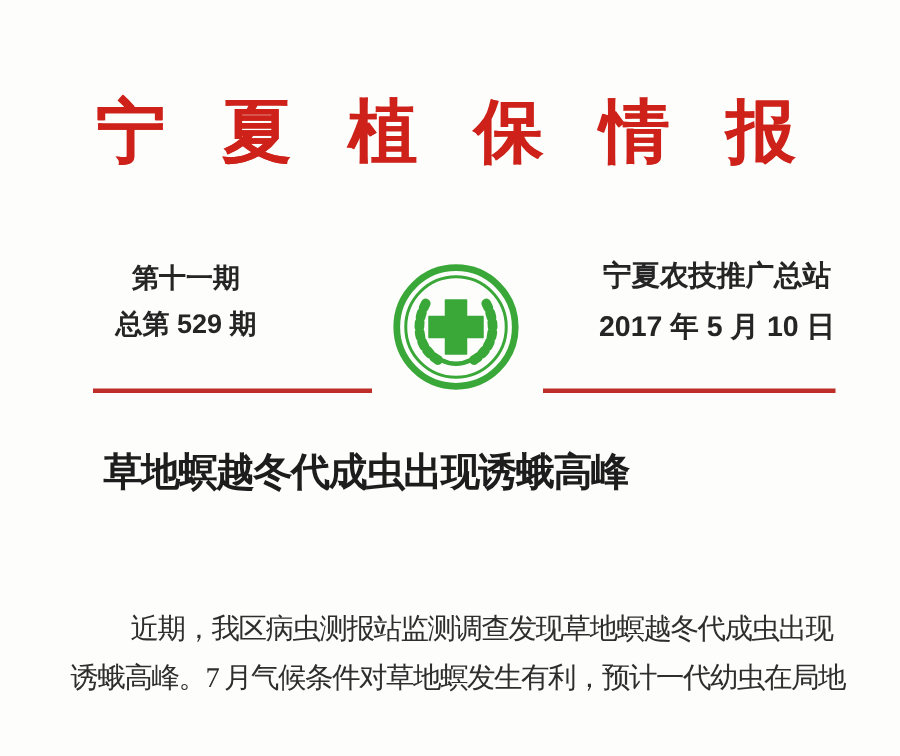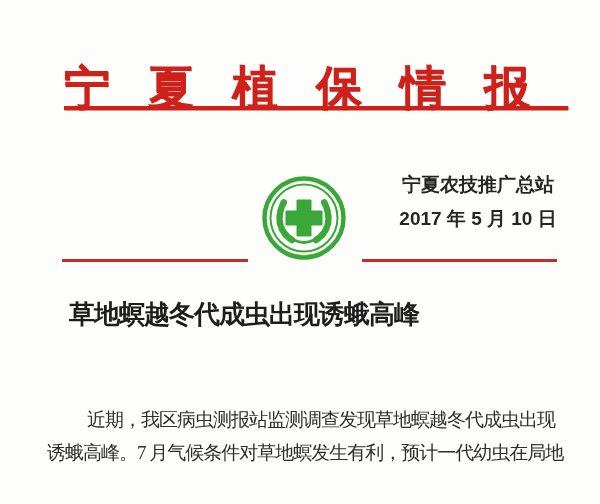--- a/index.html
+++ b/index.html
@@ -23,21 +23,20 @@
     left: 64px;
     height: 52px;
     line-height: 52px;
     font-family: "Liberation Serif", "DejaVu Serif", serif;
     font-size: 46px;
     font-weight: 700;
     color: #cd2119;
     letter-spacing: 38px;
     white-space: nowrap;
     text-shadow: 0.5px 0.5px 0 #cd2119;
-    text-decoration: underline;
   }
 
   
   .issue-info {
     position: absolute;
     top: 170px;
     left: 56px;
     width: 136px;
     text-align: center;
     font-size: 18px;
@@ -106,20 +105,24 @@
   .article-body .line { white-space: nowrap; }
   .article-body .line.indent { padding-left: 40px; }
 </style>
 </head>
 <body>
 
 <div class="page">
 
   <div class="masthead">宁夏植保情报</div>
 
+  <div class="issue-info">
+    <div>第十一期</div>
+    <div>总第 529 期</div>
+  </div>
 
   <div class="emblem">
     <svg width="86" height="86" viewBox="0 0 86 86" xmlns="http://www.w3.org/2000/svg">
 
       <circle cx="43" cy="43" r="39.5" fill="none" stroke="#3aa838" stroke-width="4.5"></circle>
 
       <circle cx="43" cy="43" r="33.5" fill="none" stroke="#3aa838" stroke-width="2"></circle>
 
       <path d="M31,65 C18,57 15,42 23,27" fill="none" stroke="#3aa838" stroke-width="6.5" stroke-dasharray="3.2 3.4" stroke-linecap="round"></path>
 

